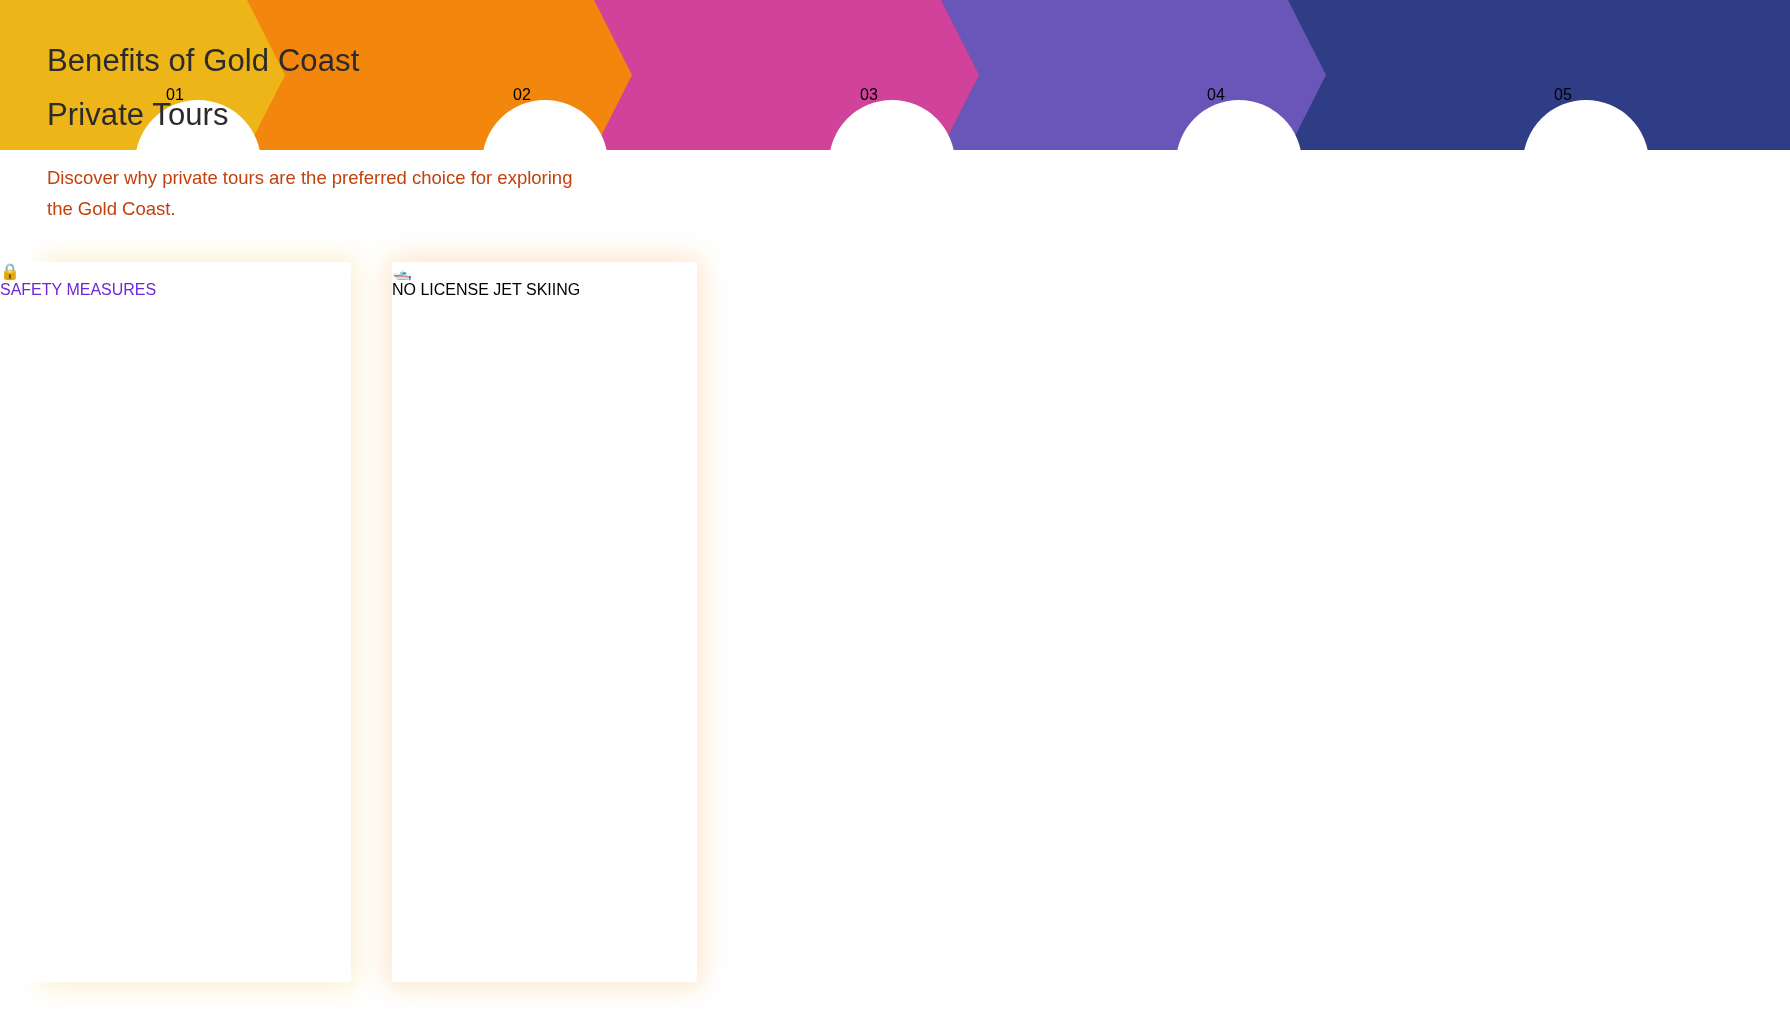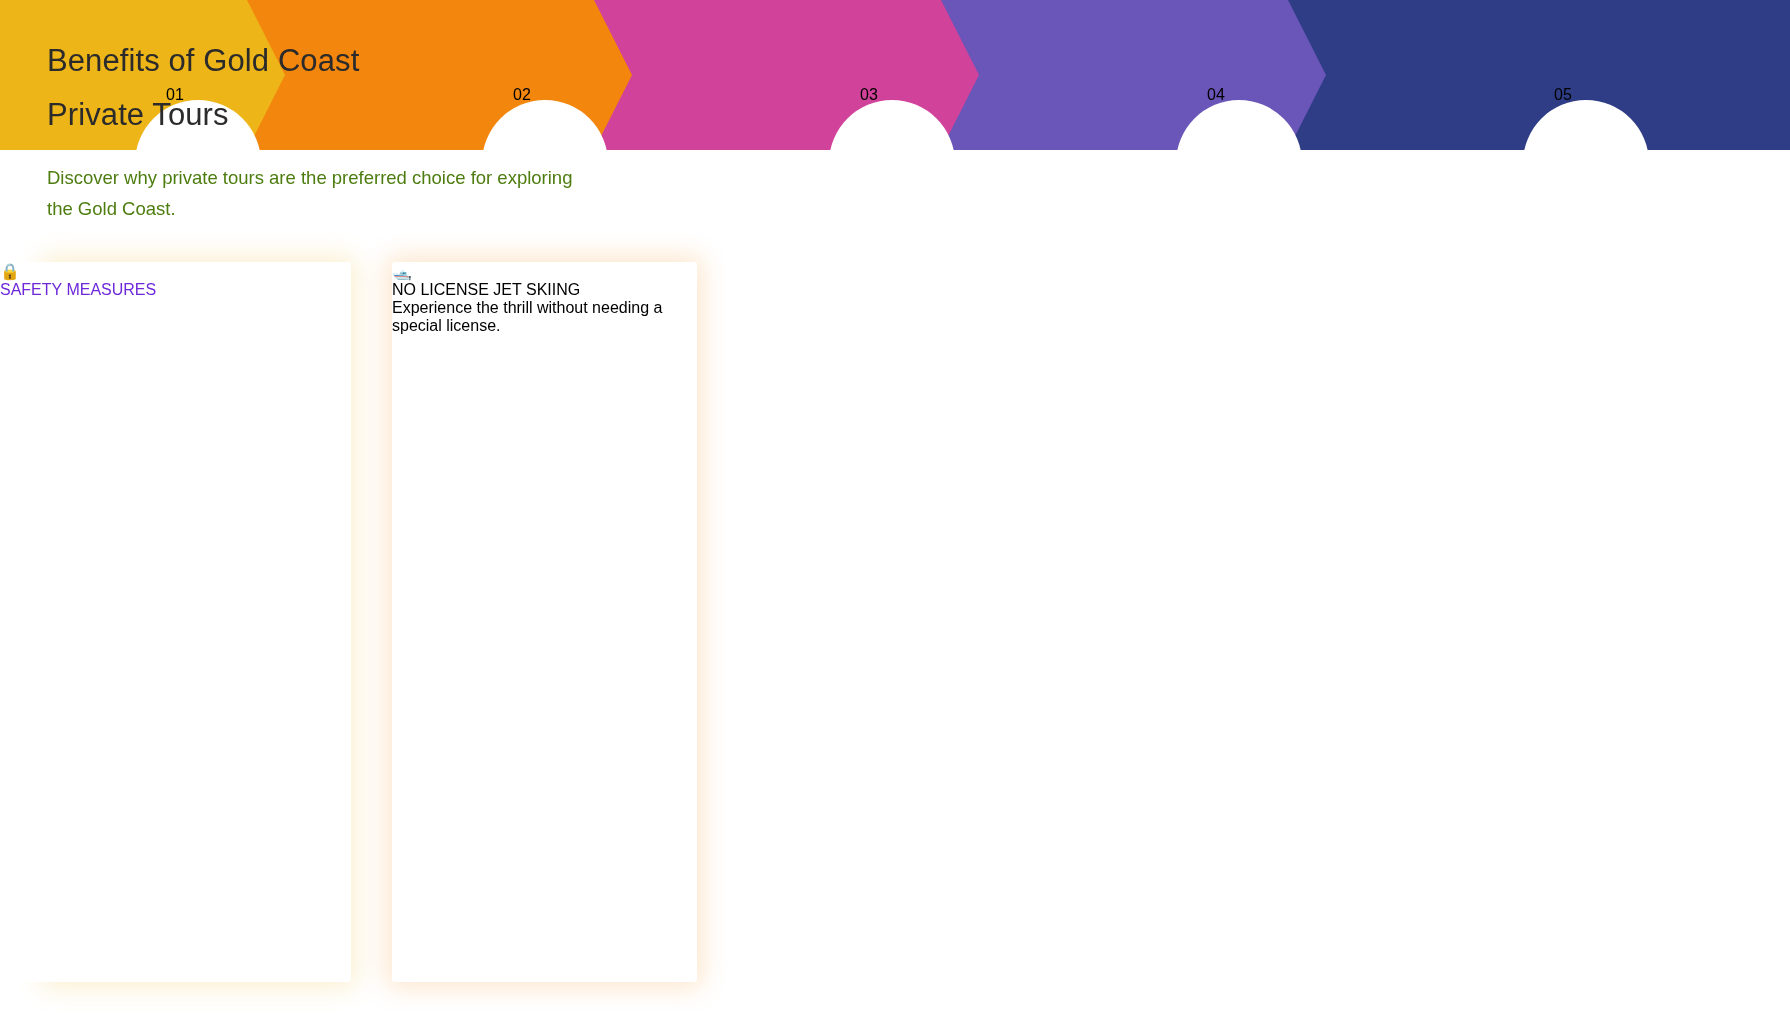--- a/index.html
+++ b/index.html
@@ -20,21 +20,21 @@
     line-height: 54px;
     font-weight: 400;
     color: #2b2b2b;
     letter-spacing: 0.1px;
     white-space: pre-line;
   }
   .header-sub {
     margin-top: 20px;
     font-size: 18.5px;
     line-height: 31px;
-    color: #4d7c0f;
+    color: #c2410c;
     width: 660px;
     white-space: pre-line;
   }
 
   
   .cards {
     position: absolute;
     left: 0; top: 262px;
     width: 1790px; height: 720px;
   }
@@ -120,21 +120,20 @@
         <div class="card-emoji">🗺️</div>
         <div class="card-title" style="color:#E3B425">CUSTOM ITINERARIES</div>
         <div class="card-body">Tailor activities to suit your group's interests and preferences.</div>
       </div>
     </div>
 
     <div class="card card-2">
       <div class="card-inner">
         <div class="card-emoji">🛥️</div>
         <div class="card-title" style="color:#000000">NO LICENSE JET SKIING</div>
-        <div class="card-body">Experience the thrill without needing a special license.</div>
       </div>
     </div>
 
     <div class="card card-3">
       <div class="card-inner">
         <div class="card-emoji">🍹</div>
         <div class="card-title two-line" style="color:#D83E94">BYOB PONTOON
 EXPERIENCES</div>
         <div class="card-body">Enjoy a picnic or drinks with no corkage fees on the water.</div>
       </div>

